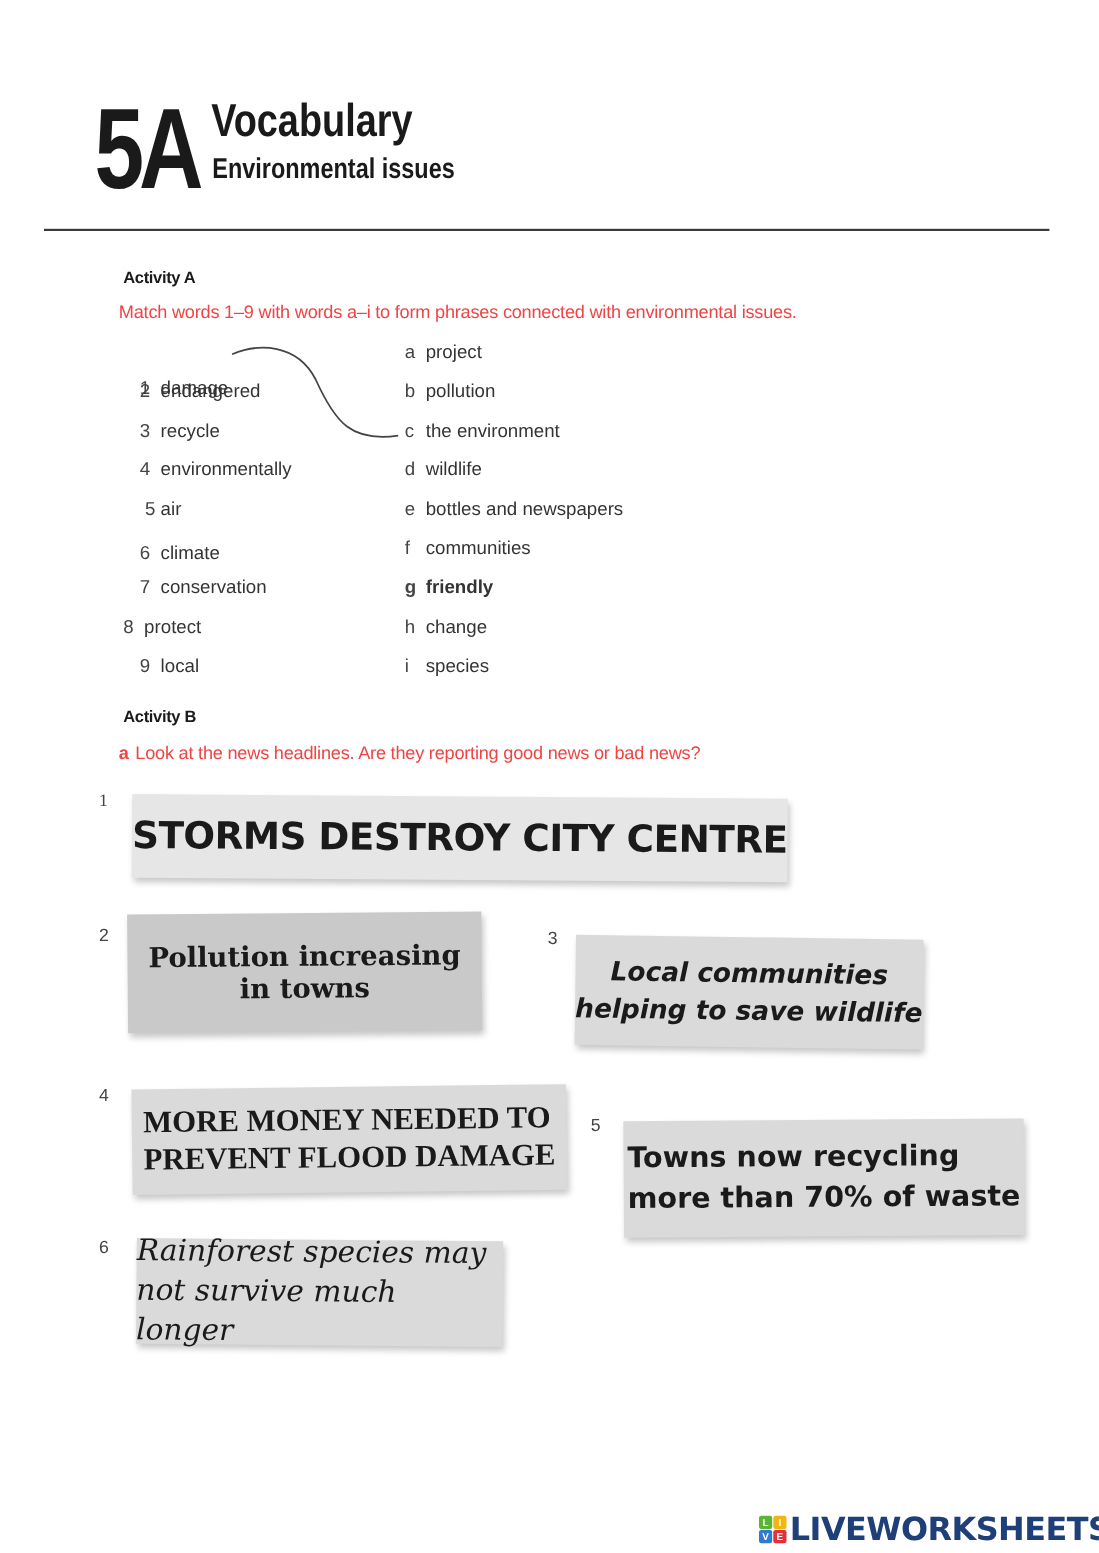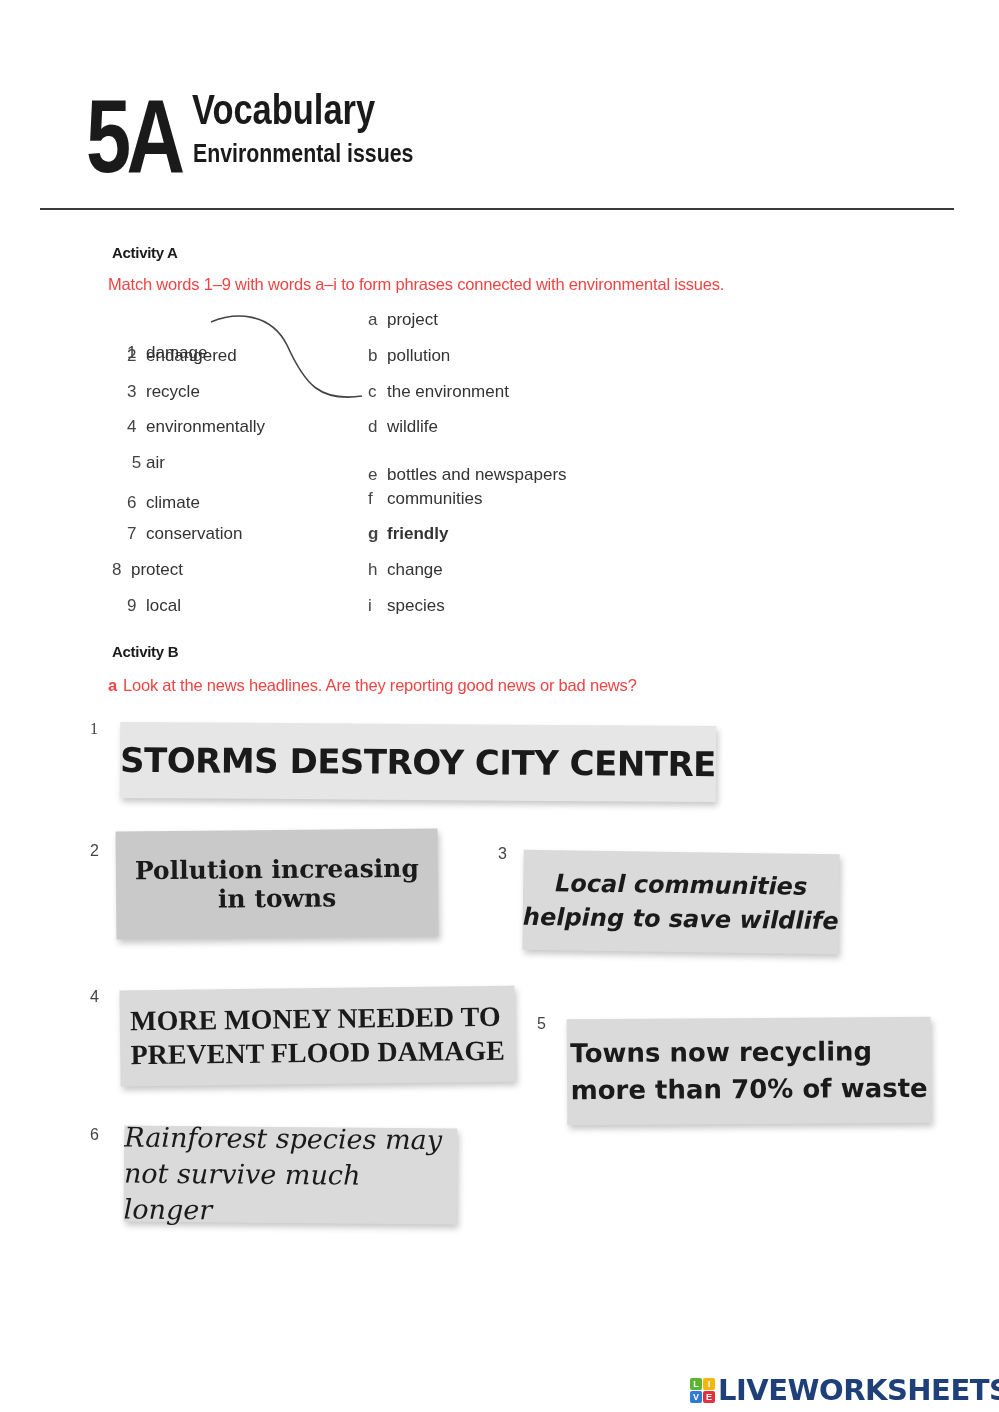--- a/index.html
+++ b/index.html
@@ -51,21 +51,21 @@
   <div class="match-row" style="left:127px; top:524px;"><span class="num">7</span><span>conservation</span></div>
   <div class="match-row" style="left:112px; top:560px;"><span class="num">8</span><span>protect</span></div>
   <div class="match-row" style="left:127px; top:596px;"><span class="num">9</span><span>local</span></div>
 </div>
 
 <div>
   <div class="match-row" style="left:368px; top:310px;"><span class="num">a</span><span>project</span></div>
   <div class="match-row" style="left:368px; top:346px;"><span class="num">b</span><span>pollution</span></div>
   <div class="match-row" style="left:368px; top:382px;"><span class="num">c</span><span>the environment</span></div>
   <div class="match-row" style="left:368px; top:417px;"><span class="num">d</span><span>wildlife</span></div>
-  <div class="match-row" style="left:368px; top:453px;margin-top:12px;"><span class="num">e</span><span>bottles and newspapers</span></div>
+  <div class="match-row" style="left:368px; top:453px;"><span class="num">e</span><span>bottles and newspapers</span></div>
   <div class="match-row" style="left:368px; top:489px;"><span class="num">f</span><span>communities</span></div>
   <div class="match-row" style="left:368px; top:524px;font-weight:bold;"><span class="num">g</span><span>friendly</span></div>
   <div class="match-row" style="left:368px; top:560px;"><span class="num">h</span><span>change</span></div>
   <div class="match-row" style="left:368px; top:596px;"><span class="num">i</span><span>species</span></div>
 </div>
 
 <svg class="curve" width="999" height="700">
   <path d="M211 322 C 235 312, 270 312, 287 345 C 305 385, 320 402, 362 396" fill="none" stroke="#444" stroke-width="1.6"></path>
 </svg>
 

